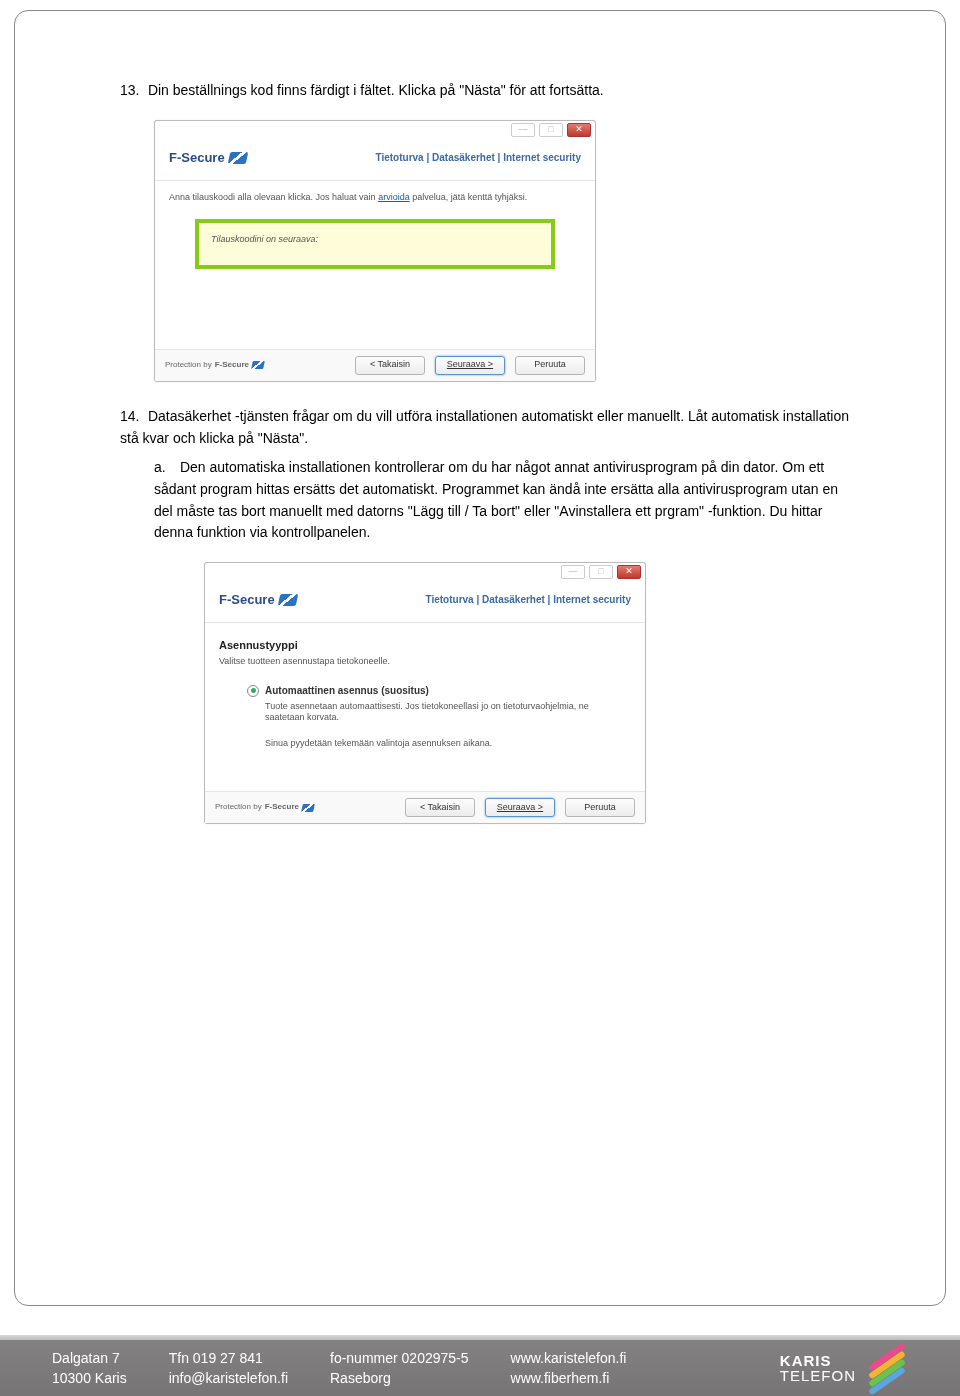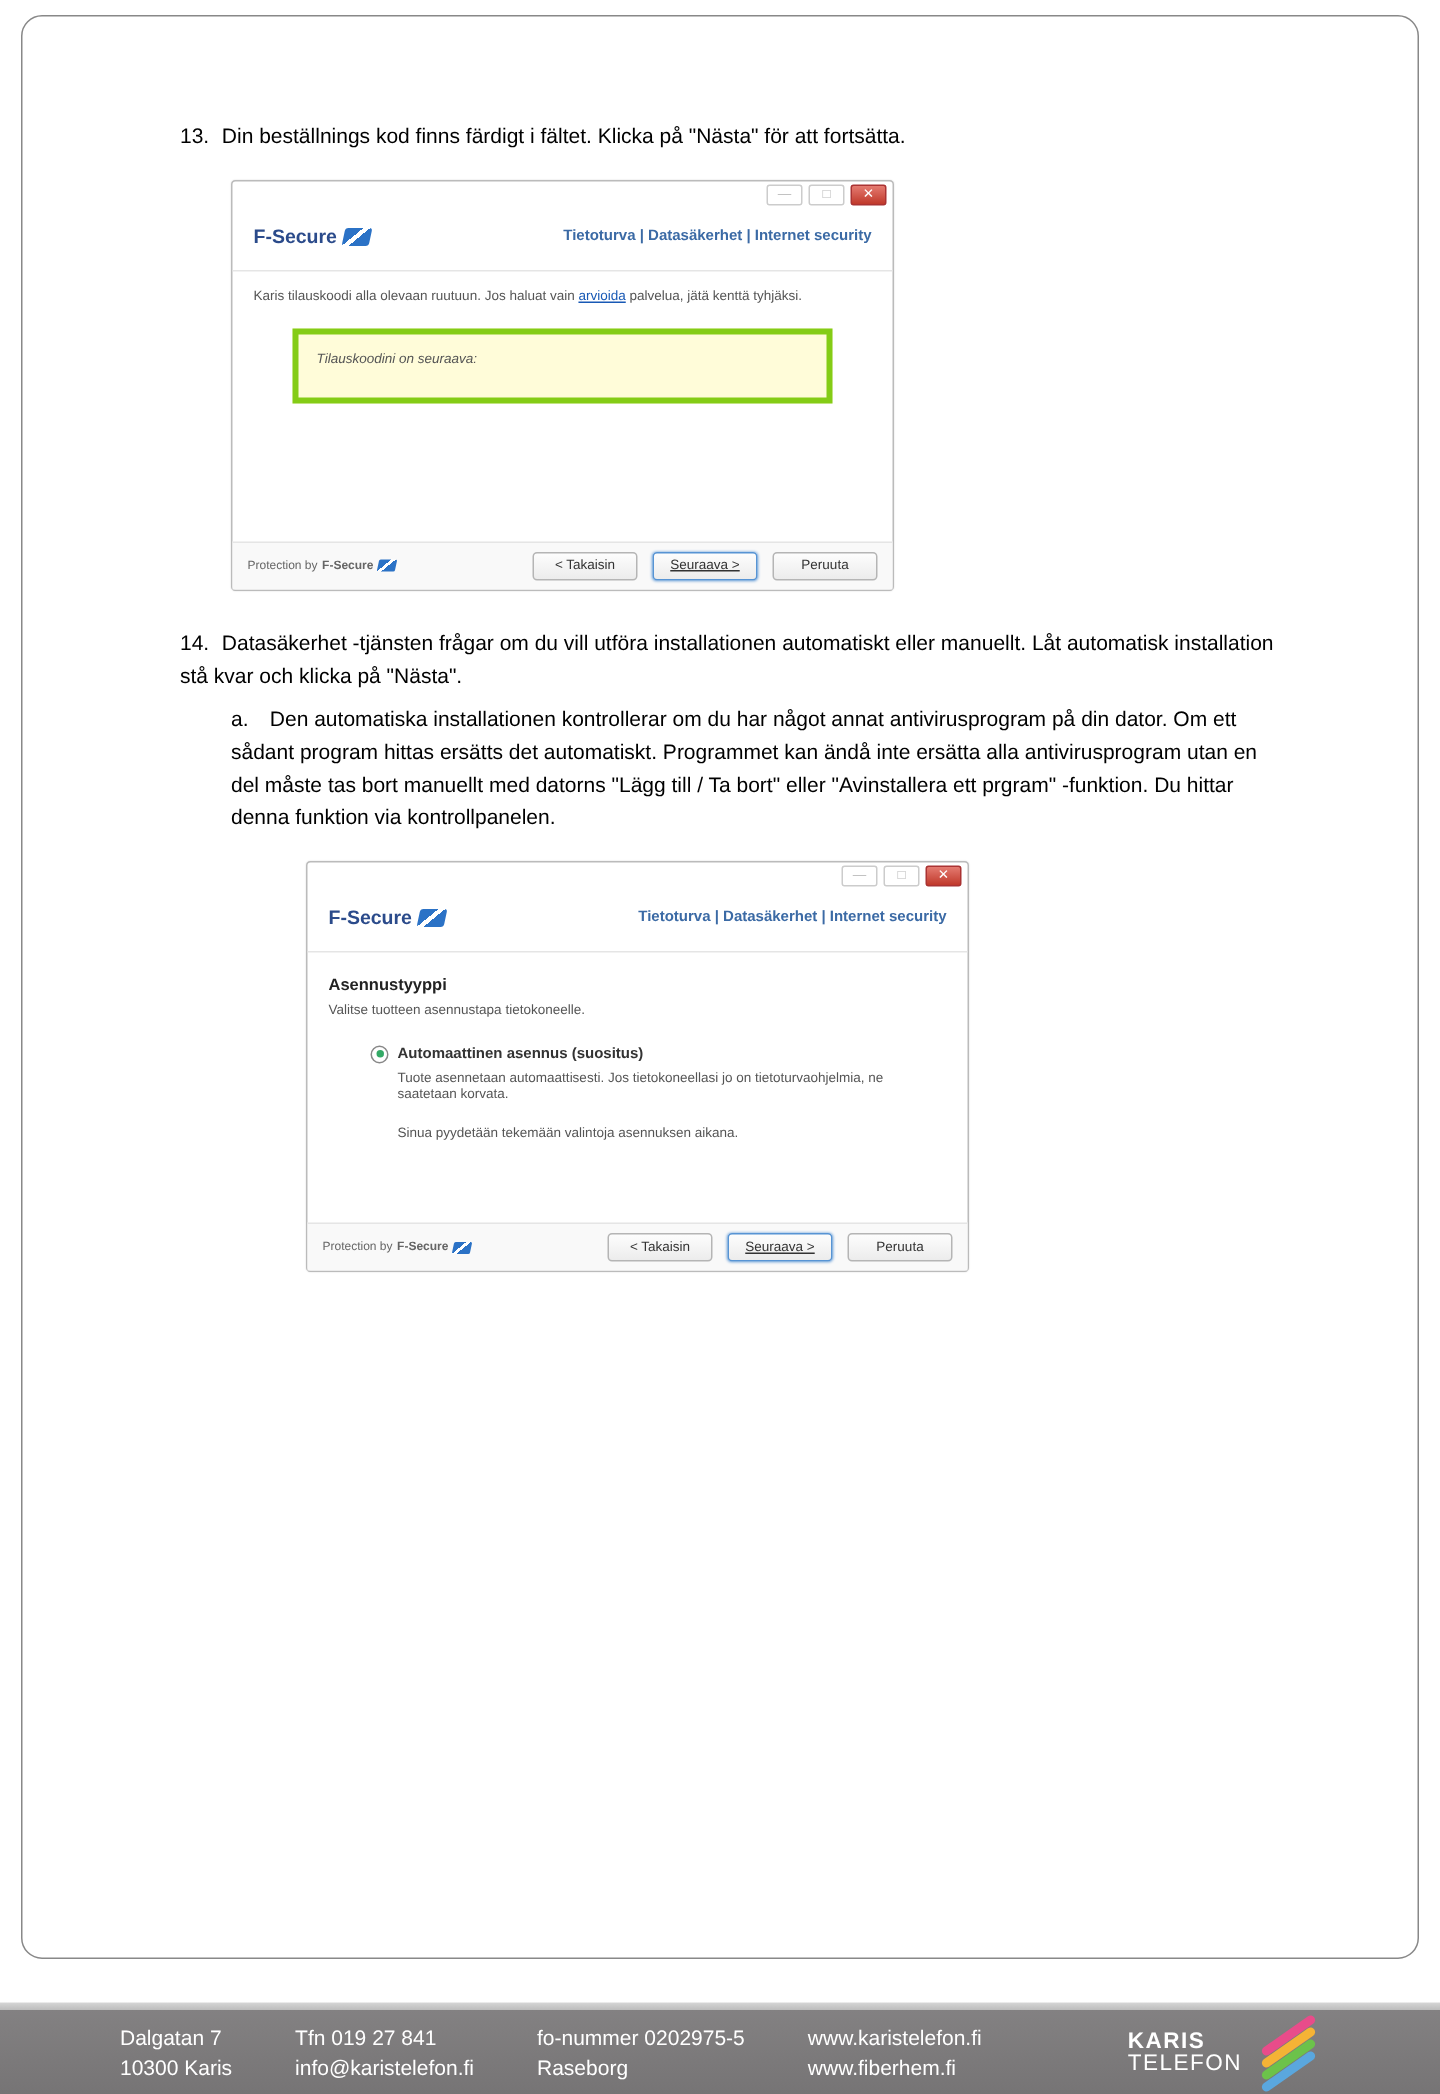--- a/index.html
+++ b/index.html
@@ -29,29 +29,29 @@
   .codearea{background:#fffcd9;border:4px solid #84cc16;margin:4px 26px;padding:10px 12px;font-style:italic;}
   .codearea .lbl{font-size:9px;color:#555;margin-bottom:8px;}
   .codes{display:flex;gap:8px;}
   .codes .cb{width:36px;height:16px;border:1px solid #c9c9c9;background:#fff;font-size:8px;display:flex;align-items:center;justify-content:center;color:#333;}
   .radios{margin:14px 28px;}
   .radio{margin:14px 0;}
   .radio .rhead{display:flex;align-items:center;gap:6px;font-weight:bold;font-size:10px;}
   .radio .rdesc{font-size:9px;color:#555;margin:2px 0 0 18px;line-height:1.3;}
   .rcirc{width:10px;height:10px;border:1px solid #888;border-radius:50%;display:inline-flex;align-items:center;justify-content:center;}
   .rcirc.on::after{content:"";width:5px;height:5px;background:#3a6;border-radius:50%;}
-  .winfoot{display:flex;align-items:center;padding:6px 10px;border-top:1px solid #e5e5e5;background:#f9f9f9;margin-top:12px;}
+  .winfoot{display:flex;align-items:center;padding:6px 10px;border-top:1px solid #e5e5e5;background:#f9f9f9;}
   .winfoot .pb{font-size:8px;color:#666;display:flex;align-items:center;gap:3px;}
   .winfoot .pb .sw{width:12px;height:8px;background:linear-gradient(135deg,#2b72c6 40%,#fff 40% 55%,#2b72c6 55%);border-radius:1px;transform:skewX(-12deg);}
   .winfoot .btns{margin-left:auto;display:flex;gap:10px;}
   .winfoot .btn{min-width:68px;height:17px;border:1px solid #b5b5b5;border-radius:3px;background:linear-gradient(#fdfdfd,#ececec);font-size:9px;display:flex;align-items:center;justify-content:center;color:#333;}
   .winfoot .btn.primary{border-color:#5794d4;box-shadow:0 0 2px #5794d4;}
   .under{text-decoration:underline;}
   
-  .footer{position:absolute;left:0;right:0;bottom:0;height:56px;background:linear-gradient(#838182,#767475);color:#fff;display:flex;align-items:center;padding:0 80px;box-sizing:border-box;font-size:14px;}
+  .footer{position:absolute;left:0;right:0;bottom:0;height:56px;background:linear-gradient(#838182,#767475);color:#fff;display:flex;align-items:center;padding:0 52px;box-sizing:border-box;font-size:14px;}
   .footer::before{content:"";position:absolute;left:0;right:0;top:-5px;height:5px;background:linear-gradient(#d6d6d6,#bcbcbc);}
   .fcol{margin-right:42px;line-height:1.45;}
   .fbrand{margin-left:auto;display:flex;align-items:center;gap:10px;}
   .logo-sw{width:42px;height:36px;position:relative;}
   .logo-sw span{position:absolute;width:42px;height:6px;border-radius:3px;transform:rotate(-35deg);}
   .logo-sw span:nth-child(1){background:#e84c8a;top:4px;}
   .logo-sw span:nth-child(2){background:#f5b335;top:12px;}
   .logo-sw span:nth-child(3){background:#6cc24a;top:20px;}
   .logo-sw span:nth-child(4){background:#5aa7de;top:28px;}
   .ktxt{line-height:1.0;font-weight:700;letter-spacing:1px;font-size:15px;}
@@ -78,21 +78,21 @@
             </div>
             <div class="brandrow">
               <div class="brand">
                 <span>F-Secure</span>
                 <span class="sw"></span>
               </div>
               <div class="tagline">Tietoturva | Datasäkerhet | Internet security</div>
             </div>
             <div class="winbody">
               <div class="desc">
-                <span>Karis tilauskoodi alla olevaan ruutuun. Jos haluat vain </span><a href="#">arvioida</a><span> palvelua, jätä kenttä tyhjäksi.</span>
+                <span>Anna tilauskoodi alla olevaan klicka. Jos haluat vain </span><a href="#">arvioida</a><span> palvelua, jätä kenttä tyhjäksi.</span>
               </div>
               <div class="codearea">
                 <div class="lbl">Tilauskoodini on seuraava:</div>
               </div>
             </div>
             <div class="winfoot">
               <div class="pb">
                 <span>Protection by</span>
                 <b>F-Secure</b>
                 <span class="sw"></span>

